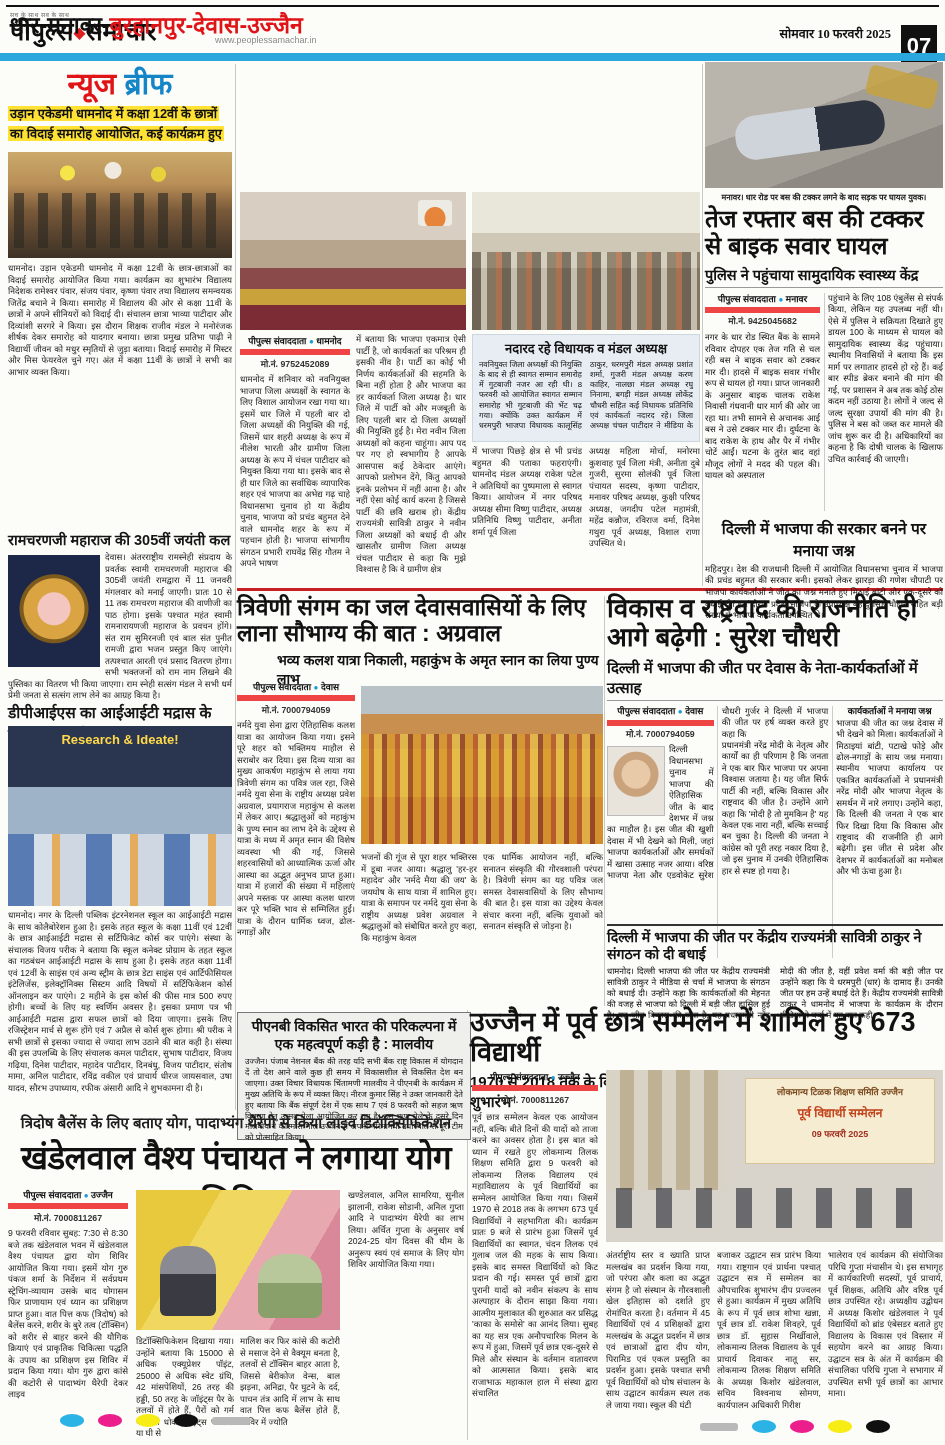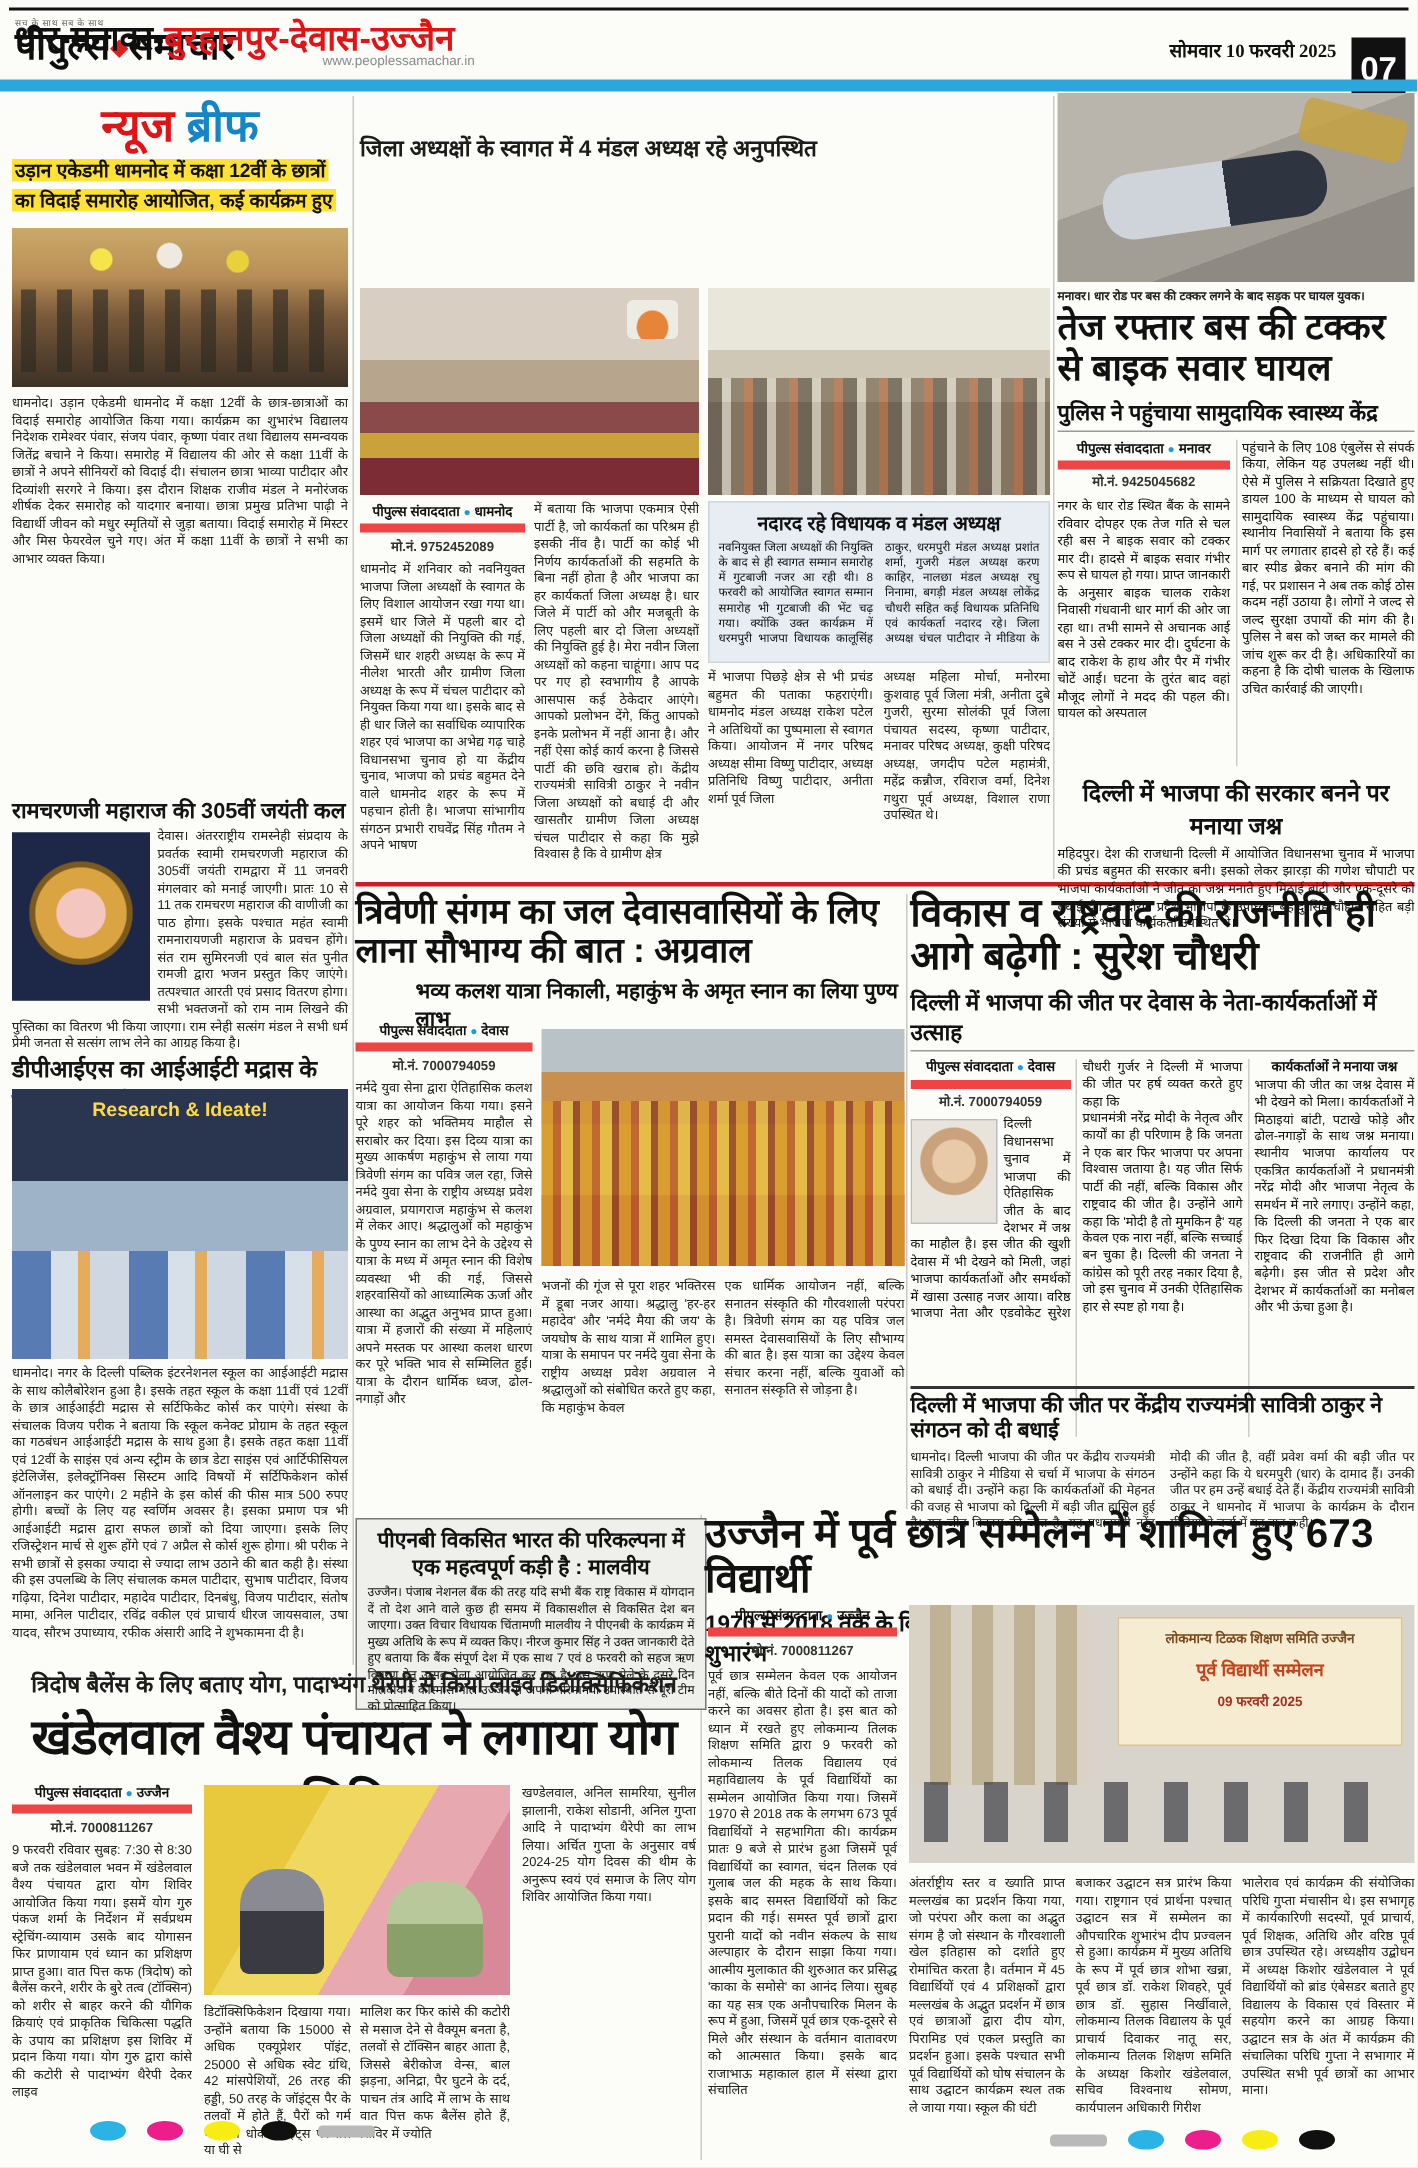--- a/index.html
+++ b/index.html
@@ -73,21 +73,21 @@
   .main-box .bx-cols { column-count:2; column-gap:8px; font-size:7.8px; line-height:1.3; text-align:justify; height:78px; overflow:hidden; }
   .main-col2a { position:absolute; left:472px; top:446px; width:110px; height:138px; }
   .main-col2b { position:absolute; left:589px; top:446px; width:111px; height:138px; }
   .redrule { position:absolute; left:237px; top:588px; width:706px; height:3px; background:#c81f25; }
 
   
   .acc { position:absolute; left:705px; top:62px; width:238px; }
   .ph-acc { width:238px; height:126px; background:linear-gradient(160deg,#b9b4ac 0 40%,#a29d95 40% 70%,#8e8a83 70% 100%); position:relative; }
   .ph-acc .man { position:absolute; left:30px; top:46px; width:150px; height:44px; background:linear-gradient(90deg,#cfd4da 0 55%,#2e3440 55% 100%); border-radius:20px; transform:rotate(-8deg); }
   .ph-acc .bike { position:absolute; right:6px; top:10px; width:70px; height:30px; background:#c7a23c; border-radius:6px; transform:rotate(14deg); opacity:.8; }
-  .acc .caption { margin:3px 0 4px; }
+  .acc .caption { margin:3px 0 4px;text-align:center; }
   .acc-head { font-size:24px; line-height:1.12; font-weight:bold; }
   .acc-sub { font-size:14.5px; font-weight:bold; margin-top:4px; border-bottom:1px solid #999; padding-bottom:3px; }
   .acc-body { margin-top:5px; column-count:2; column-gap:8px; column-rule:1px solid #ccc; height:218px; font-size:8.6px; line-height:1.34; text-align:justify; overflow:hidden; }
   .acc-body .byline { margin-bottom:2px; }
   .mah-head { font-size:15.5px; font-weight:bold; text-align:center; margin-top:6px; }
   .mah-body { margin-top:3px; font-size:8.6px; line-height:1.35; text-align:justify; height:58px; overflow:hidden; }
 
   
   .kal { position:absolute; left:237px; top:594px; width:366px; height:414px; }
   .kal-head { font-size:23px; line-height:1.15; font-weight:bold; }
@@ -195,21 +195,20 @@
     <span>देवास। अंतरराष्ट्रीय रामस्नेही संप्रदाय के प्रवर्तक स्वामी रामचरणजी महाराज की 305वीं जयंती रामद्वारा में 11 जनवरी मंगलवार को मनाई जाएगी। प्रातः 10 से 11 तक रामचरण महाराज की वाणीजी का पाठ होगा। इसके पश्चात महंत स्वामी रामनारायणजी महाराज के प्रवचन होंगे। संत राम सुमिरनजी एवं बाल संत पुनीत रामजी द्वारा भजन प्रस्तुत किए जाएंगे। तत्पश्चात आरती एवं प्रसाद वितरण होगा। सभी भक्तजनों को राम नाम लिखने की पुस्तिका का वितरण भी किया जाएगा। राम स्नेही सत्संग मंडल ने सभी धर्म प्रेमी जनता से सत्संग लाभ लेने का आग्रह किया है।</span>
   </div>
 
   <div class="dpis-head headline">डीपीआईएस का आईआईटी मद्रास के साथ हुआ टाई अप</div>
   <div class="photo ph-dpis">
     <div class="banner">Research &amp; Ideate!</div>
     <div class="kids"></div>
   </div>
   <div class="dpis-body body-txt">धामनोद। नगर के दिल्ली पब्लिक इंटरनेशनल स्कूल का आईआईटी मद्रास के साथ कोलैबोरेशन हुआ है। इसके तहत स्कूल के कक्षा 11वीं एवं 12वीं के छात्र आईआईटी मद्रास से सर्टिफिकेट कोर्स कर पाएंगे। संस्था के संचालक विजय परीक ने बताया कि स्कूल कनेक्ट प्रोग्राम के तहत स्कूल का गठबंधन आईआईटी मद्रास के साथ हुआ है। इसके तहत कक्षा 11वीं एवं 12वीं के साइंस एवं अन्य स्ट्रीम के छात्र डेटा साइंस एवं आर्टिफीसियल इंटेलिजेंस, इलेक्ट्रॉनिक्स सिस्टम आदि विषयों में सर्टिफिकेशन कोर्स ऑनलाइन कर पाएंगे। 2 महीने के इस कोर्स की फीस मात्र 500 रुपए होगी। बच्चों के लिए यह स्वर्णिम अवसर है। इसका प्रमाण पत्र भी आईआईटी मद्रास द्वारा सफल छात्रों को दिया जाएगा। इसके लिए रजिस्ट्रेशन मार्च से शुरू होंगे एवं 7 अप्रैल से कोर्स शुरू होगा। श्री परीक ने सभी छात्रों से इसका ज्यादा से ज्यादा लाभ उठाने की बात कही है। संस्था की इस उपलब्धि के लिए संचालक कमल पाटीदार, सुभाष पाटीदार, विजय गढ़िया, दिनेश पाटीदार, महादेव पाटीदार, दिनबंधु, विजय पाटीदार, संतोष मामा, अनिल पाटीदार, रविंद्र वकील एवं प्राचार्य धीरज जायसवाल, उषा यादव, सौरभ उपाध्याय, रफीक अंसारी आदि ने शुभकामना दी है।</div>
 
-  <div class="main-kicker kicker">जिला अध्यक्षों के स्वागत में 4 मंडल अध्यक्ष रहे अनुपस्थित</div>
   <div class="photo ph-mainL">
       <div class="lotus"></div>
     </div>
   <div class="photo ph-mainR">
       <div class="crowd"></div>
     </div>
 
   <div class="main-col" style="left:240px; width:110px;">
     <div class="byline"><span>पीपुल्स संवाददाता</span> <span class="dot">●</span> <span>धामनोद</span></div>
     <div class="phone">मो.नं. 9752452089</div>

